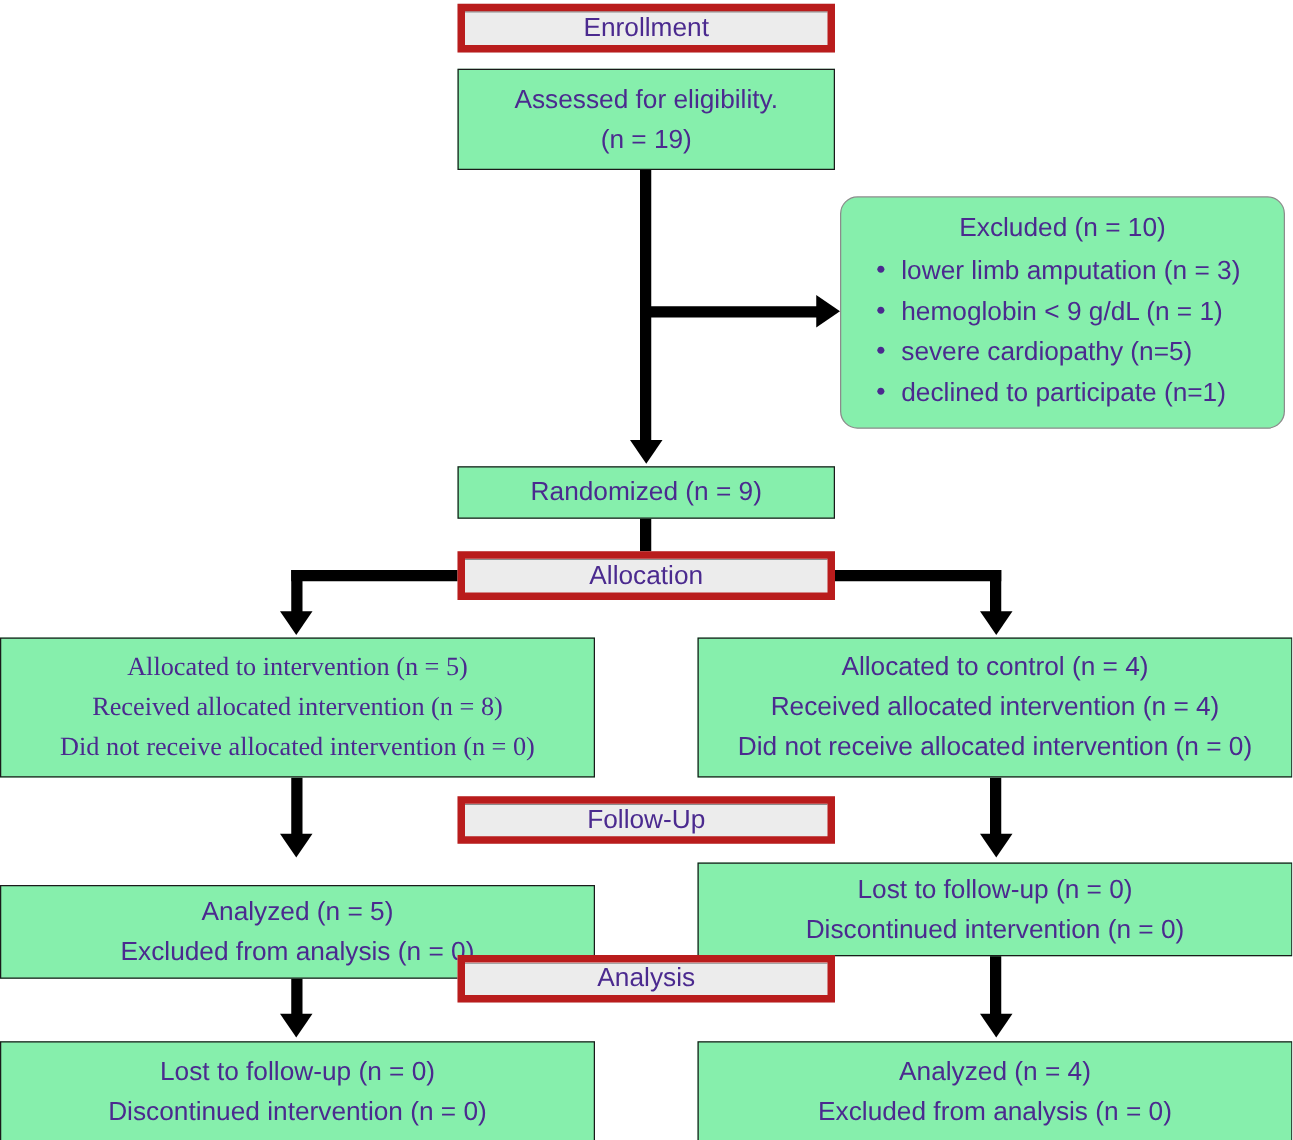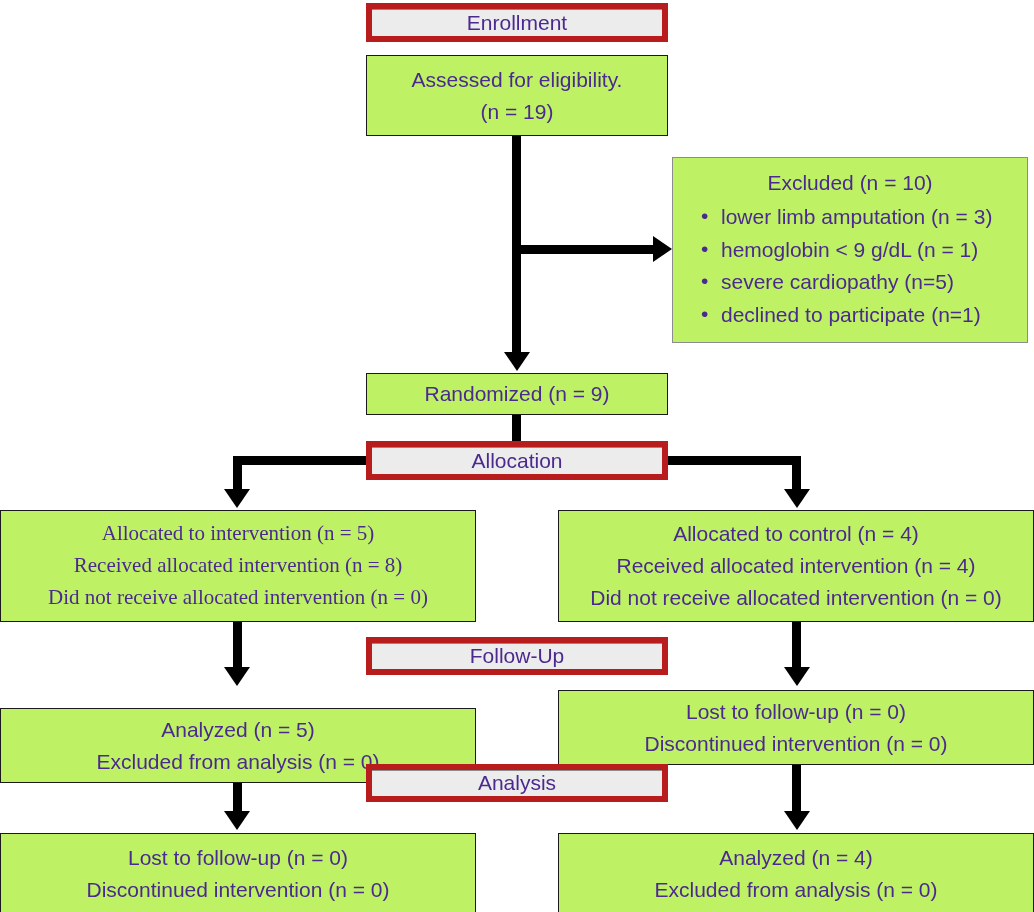--- a/index.html
+++ b/index.html
@@ -14,21 +14,21 @@
     position: relative;
     width: 1034px;
     height: 912px;
     background: #ffffff;
     overflow: hidden;
   }
   .box {
     position: absolute;
     box-sizing: border-box;
     border: 1px solid #1a1a1a;
-    background: #bef264;
+    background: #86efac;
     color: #4b2a8f;
     display: flex;
     flex-direction: column;
     align-items: center;
     justify-content: center;
     text-align: center;
     font-size: 21px;
     line-height: 1.52;
     z-index: 3;
   }
@@ -126,21 +126,21 @@
 
   <div class="box stage" style="left:366px; top:3px; width:302px; height:39px;">
     <span class="line">Enrollment</span>
   </div>
 
   <div class="box" style="left:366px; top:55px; width:302px; height:81px;">
     <span class="line">Assessed for eligibility.</span>
     <span class="line">(n = 19)</span>
   </div>
 
-  <div class="box bullets" style="left:672px; top:157px; width:356px; height:186px; border-color:#8c8c8c;">
+  <div class="box bullets" style="left:672px; top:157px; width:356px; height:186px; border-color:#8c8c8c;border-radius:14px;">
     <span class="title">Excluded (n = 10)</span>
     <ul class="blist">
       <li>lower limb amputation (n = 3)</li>
       <li>hemoglobin &lt; 9 g/dL (n = 1)</li>
       <li>severe cardiopathy (n=5)</li>
       <li>declined to participate (n=1)</li>
     </ul>
   </div>
 
   <div class="box" style="left:366px; top:373px; width:302px; height:42px;">

